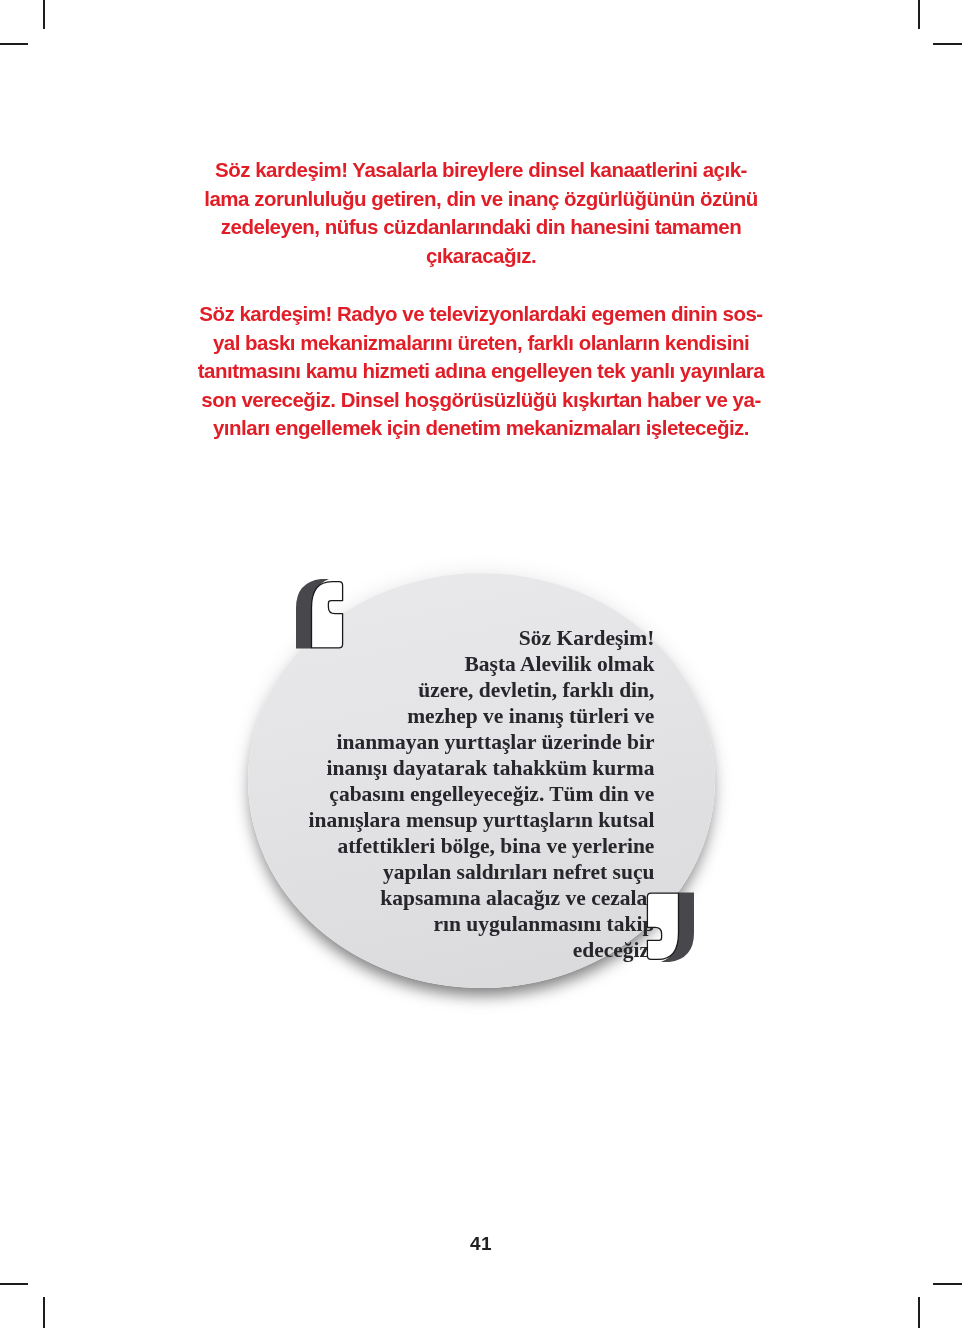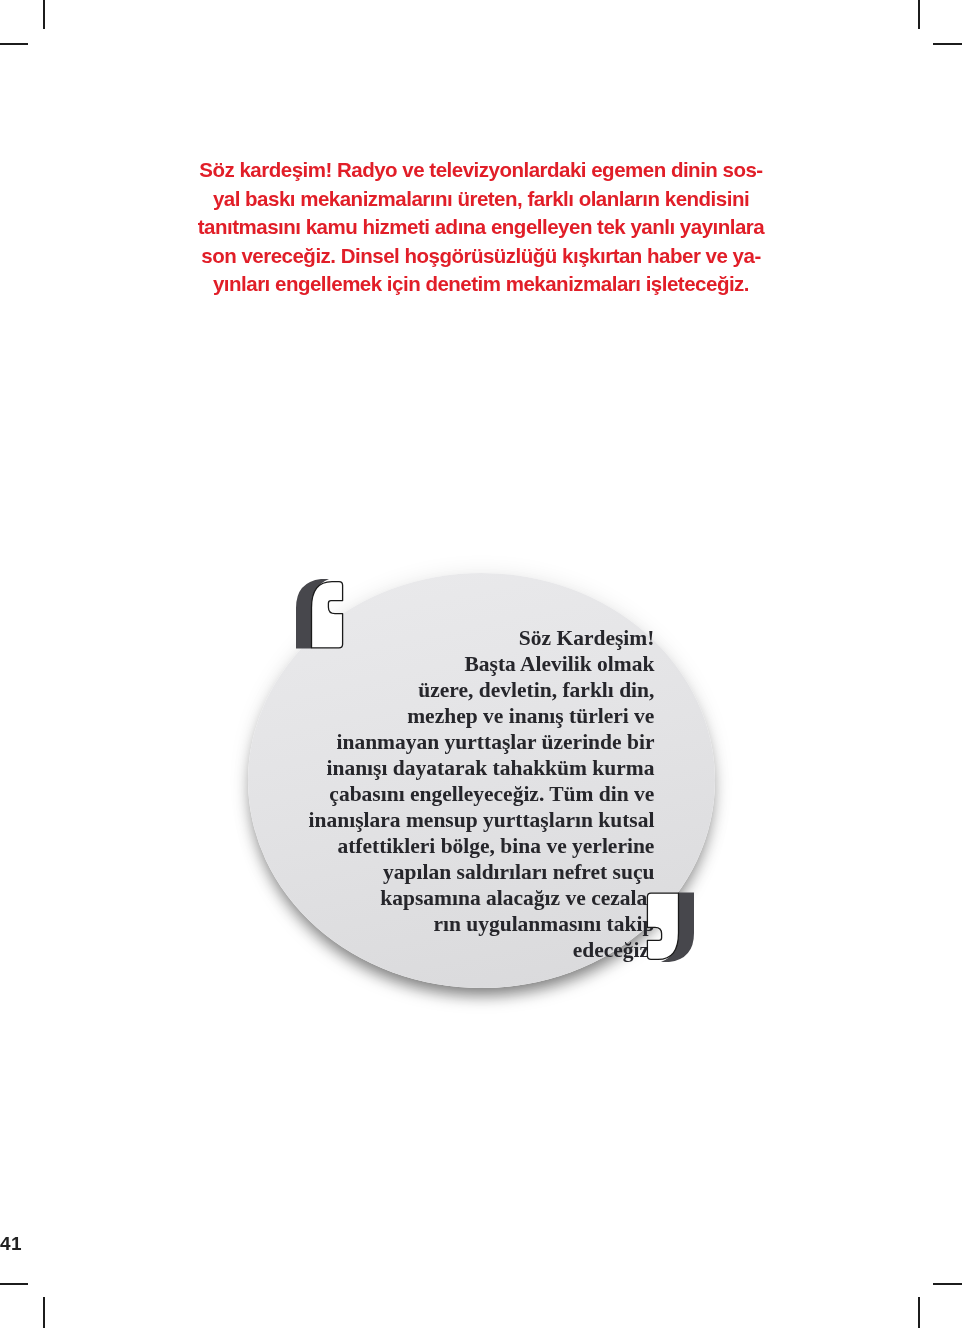--- a/index.html
+++ b/index.html
@@ -48,21 +48,21 @@
     padding-top:26px;
   }
   
   .qmark{position:absolute;width:54px;height:73px;}
   .qmark.open{left:291px;top:577px;}
   .qmark.close{left:645px;top:891px;transform:rotate(180deg);}
   
   .pagenum{
     position:absolute;
     left:0;top:1233px;width:962px;
-    text-align:left;
+    text-align:center;
     font-weight:bold;
     font-size:19px;
     color:#222222;
     letter-spacing:0.5px;
   }
 </style>
 </head>
 <body>
 
 <div class="page">
@@ -70,20 +70,24 @@
   <div class="crop v" style="left:43px;top:0;height:29px"></div>
   <div class="crop h" style="left:0;top:43px;width:28px"></div>
   <div class="crop v" style="left:918px;top:0;height:29px"></div>
   <div class="crop h" style="left:933px;top:43px;width:29px"></div>
   <div class="crop h" style="left:0;top:1283px;width:28px"></div>
   <div class="crop v" style="left:43px;top:1297px;height:31px"></div>
   <div class="crop h" style="left:933px;top:1283px;width:29px"></div>
   <div class="crop v" style="left:918px;top:1297px;height:31px"></div>
 
   <div class="intro">
+    <p>Söz kardeşim! Yasalarla bireylere dinsel kanaatlerini açık-
+lama zorunluluğu getiren, din ve inanç özgürlüğünün özünü
+zedeleyen, nüfus cüzdanlarındaki din hanesini tamamen
+çıkaracağız.</p>
     <p>Söz kardeşim! Radyo ve televizyonlardaki egemen dinin sos-
 yal baskı mekanizmalarını üreten, farklı olanların kendisini
 tanıtmasını kamu hizmeti adına engelleyen tek yanlı yayınlara
 son vereceğiz. Dinsel hoşgörüsüzlüğü kışkırtan haber ve ya-
 yınları engellemek için denetim mekanizmaları işleteceğiz.</p>
   </div>
 
   <div class="bubble">
     <div class="bubble-text">Söz Kardeşim!
 Başta Alevilik olmak

